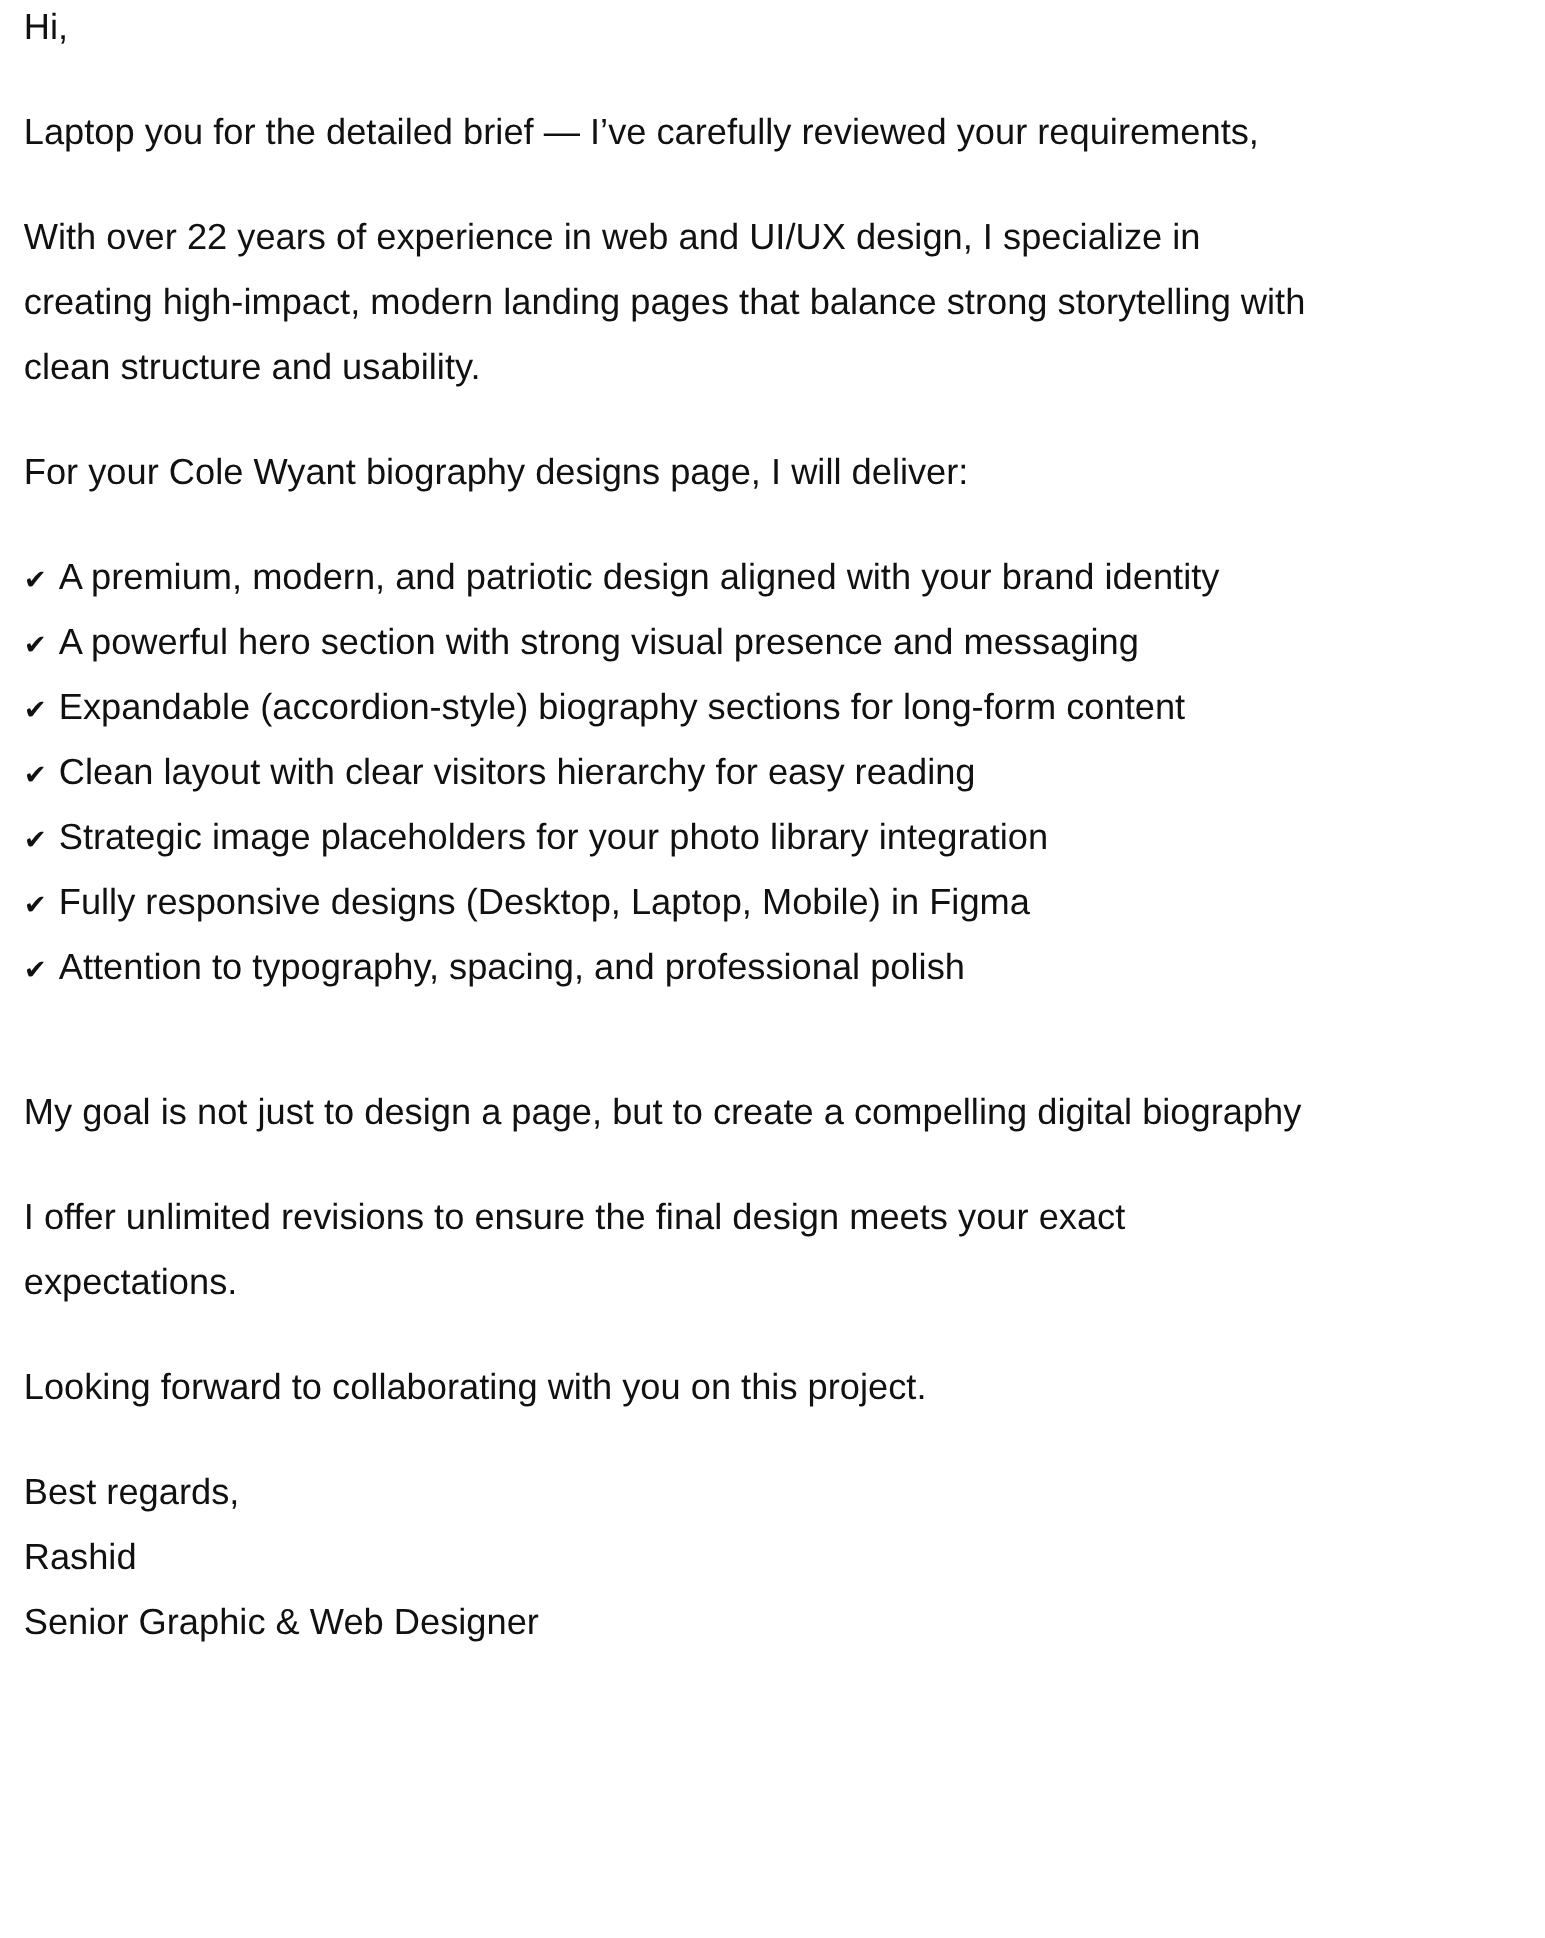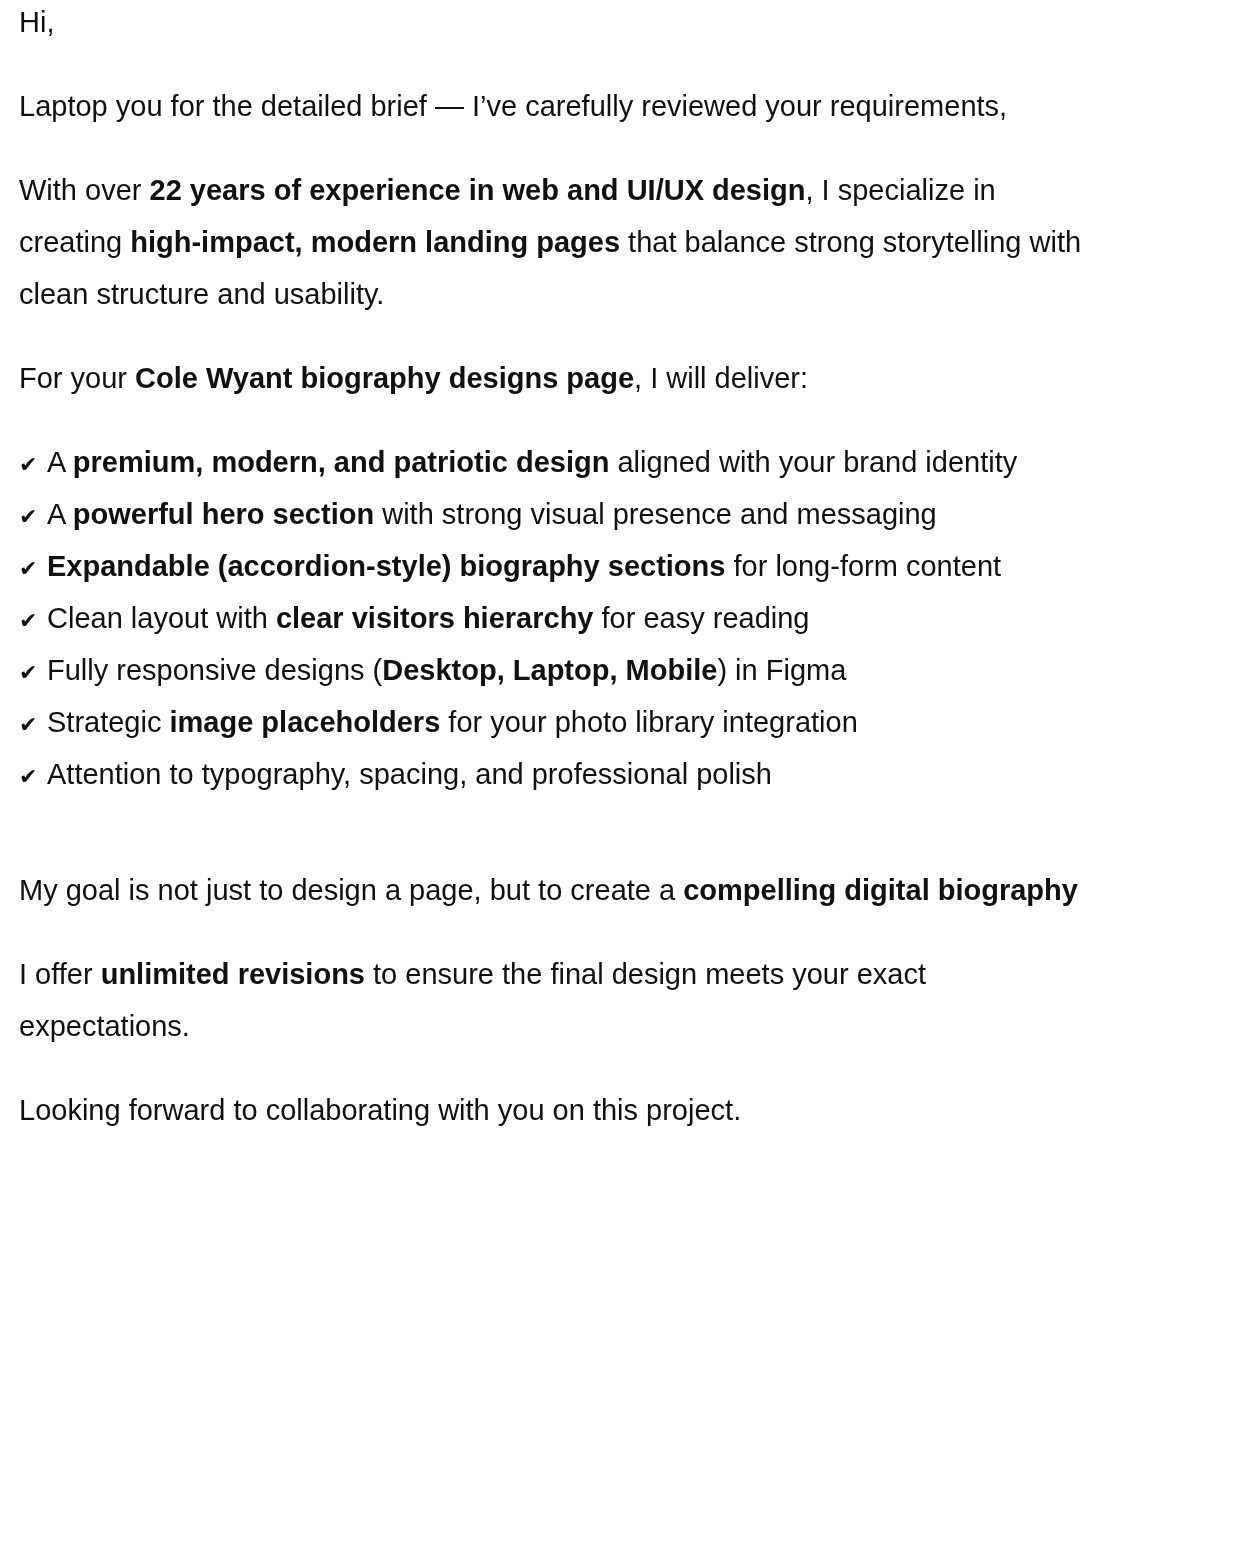--- a/index.html
+++ b/index.html
@@ -4,21 +4,21 @@
   <style>
     html, body { margin: 0; padding: 0; background: #ffffff; }
     body {
       width: 1236px; height: 1550px; overflow: hidden;
       font-family: "Liberation Sans", "DejaVu Sans", sans-serif;
       color: #111111; font-size: 29px; line-height: 52px;
     }
     .doc { position: relative; padding-left: 19px; padding-top: 0; }
     .line { white-space: nowrap; height: 52px; }
     .gap { height: 32px; }
-    b { font-weight: 700; }
+    b { font-weight: 400; }
     .check { display: inline-block; width: 28px; font-size: 22px; }
     .first { margin-top: -4px; }
   </style>
 </head>
 <body>
 
 <div class="doc">
   <div class="line first">Hi,</div>
   <div class="gap"></div>
 
@@ -35,35 +35,40 @@
   <div class="gap"></div>
 
   <div class="line"><span>For your </span><b>Cole Wyant biography designs page</b><span>, I will deliver:</span></div>
   <div class="gap"></div>
 
   <div>
     <div class="line"><span class="check">✔</span><span>A </span><b>premium, modern, and patriotic design</b><span> aligned with your brand identity</span></div>
     <div class="line"><span class="check">✔</span><span>A </span><b>powerful hero section</b><span> with strong visual presence and messaging</span></div>
     <div class="line"><span class="check">✔</span><span></span><b>Expandable (accordion-style) biography sections</b><span> for long-form content</span></div>
     <div class="line"><span class="check">✔</span><span>Clean layout with </span><b>clear visitors hierarchy</b><span> for easy reading</span></div>
+    <div class="line"><span class="check">✔</span><span>Strategic </span><b>image placeholders</b><span> for your photo library integration</span></div>
     <div class="line"><span class="check">✔</span><span>Fully responsive designs (</span><b>Desktop, Laptop, Mobile</b><span>) in Figma</span></div>
-    <div class="line"><span class="check">✔</span><span>Strategic </span><b>image placeholders</b><span> for your photo library integration</span></div>
     <div class="line"><span class="check">✔</span><span>Attention to typography, spacing, and professional polish</span><b></b><span></span></div>
   </div>
   <div class="gap"></div>
 
   <div class="gap"></div>
 
   <div>
     <div class="line"><span>My goal is not just to design a page, but to create a </span><b>compelling digital biography</b></div>
   </div>
   <div class="gap"></div>
 
   <div>
     <div class="line"><span>I offer </span><b>unlimited revisions</b><span> to ensure the final design meets your exact</span></div>
     <div class="line">expectations.</div>
   </div>
   <div class="gap"></div>
 
   <div class="line">Looking forward to collaborating with you on this project.</div>
   <div class="gap"></div>
 
+  <div>
+    <div class="line">Best regards,</div>
+    <div class="line">Rashid</div>
+    <div class="line">Senior Graphic &amp; Web Designer</div>
+  </div>
 </div>
 
 </body></html>

